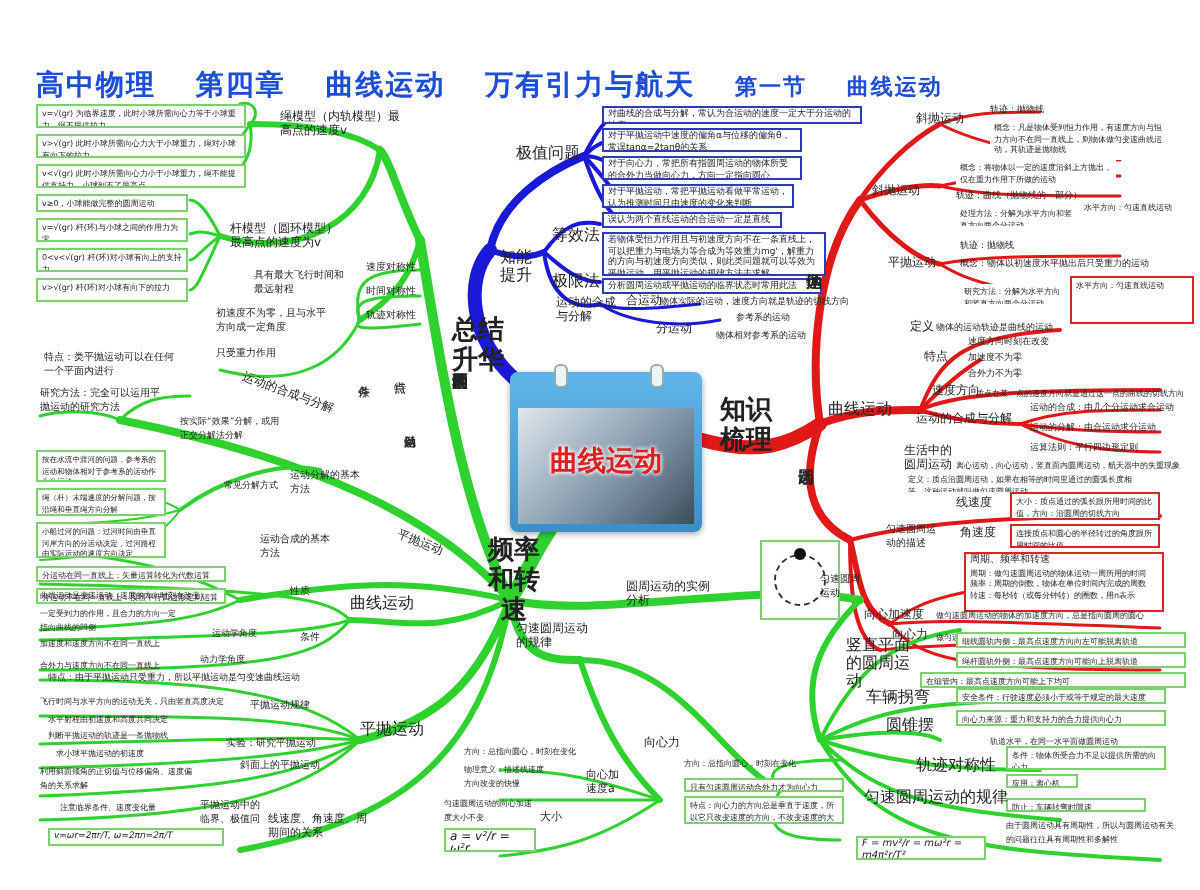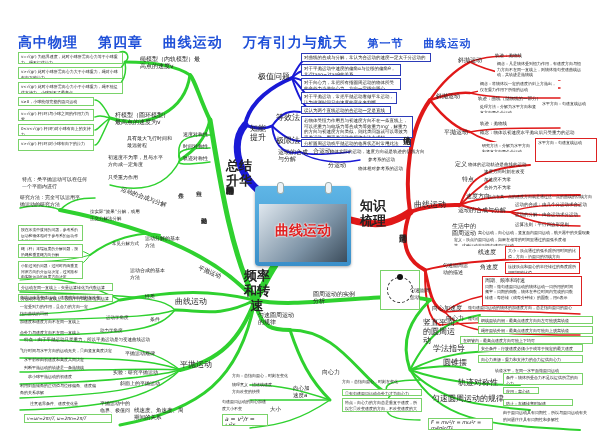--- a/index.html
+++ b/index.html
@@ -299,21 +299,21 @@
 <div class="lbl" style="left:322px;top:368px;font-size:6px">向心力</div>
 <div class="lbl" style="left:342px;top:378px;font-size:4px">方向：总指向圆心，时刻在变化</div>
 <div class="box g" style="left:342px;top:389px;width:80px;height:7px;font-size:4px">只有匀速圆周运动合外力才为向心力</div>
 <div class="box g" style="left:342px;top:398px;width:80px;height:14px;white-space:normal;font-size:4px">特点：向心力的方向总是垂直于速度，所以它只改变速度的方向，不改变速度的大小</div>
 
 <div class="lbl" style="left:313px;top:290px;width:46px;white-space:normal;font-size:6px">圆周运动的实例分析</div>
 <div class="lbl big" style="left:423px;top:318px;width:38px;white-space:normal">竖直平面的圆周运动</div>
 <div class="box g" style="left:478px;top:316px;width:115px;height:8px;font-size:4px">细线圆轨内侧：最高点速度方向向左可能脱离轨道</div>
 <div class="box g" style="left:478px;top:326px;width:115px;height:8px;font-size:4px">绳杆圆轨外侧：最高点速度方向可能向上脱离轨道</div>
 <div class="box g" style="left:460px;top:336px;width:133px;height:8px;font-size:4px">在细管内：最高点速度方向可能上下均可</div>
-<div class="lbl big" style="left:433px;top:344px">学法指导</div>
+<div class="lbl big" style="left:433px;top:344px">车辆拐弯</div>
 <div class="box g" style="left:478px;top:344px;width:105px;height:8px;font-size:4px">安全条件：行驶速度必须小于或等于规定的最大速度</div>
 <div class="box g" style="left:478px;top:355px;width:105px;height:8px;font-size:4px">向心力来源：重力和支持力的合力提供向心力</div>
 <div class="lbl big" style="left:443px;top:358px">圆锥摆</div>
 <div class="lbl" style="left:495px;top:367px;font-size:4px">轨道水平，在同一水平面做圆周运动</div>
 <div class="lbl big" style="left:458px;top:378px">轨迹对称性</div>
 <div class="box g" style="left:503px;top:373px;width:80px;height:12px;white-space:normal;font-size:4px">条件：物体所受合力不足以提供所需的向心力</div>
 <div class="box g" style="left:503px;top:387px;width:36px;height:7px;font-size:4px">应用：离心机</div>
 <div class="box g" style="left:503px;top:399px;width:70px;height:7px;font-size:4px">防止：车辆转弯时限速</div>
 <div class="lbl big" style="left:432px;top:394px">匀速圆周运动的规律</div>
 <div class="lbl" style="left:503px;top:409px;width:85px;white-space:normal;font-size:4px">由于圆周运动具有周期性，所以与圆周运动有关的问题往往具有周期性和多解性</div>

